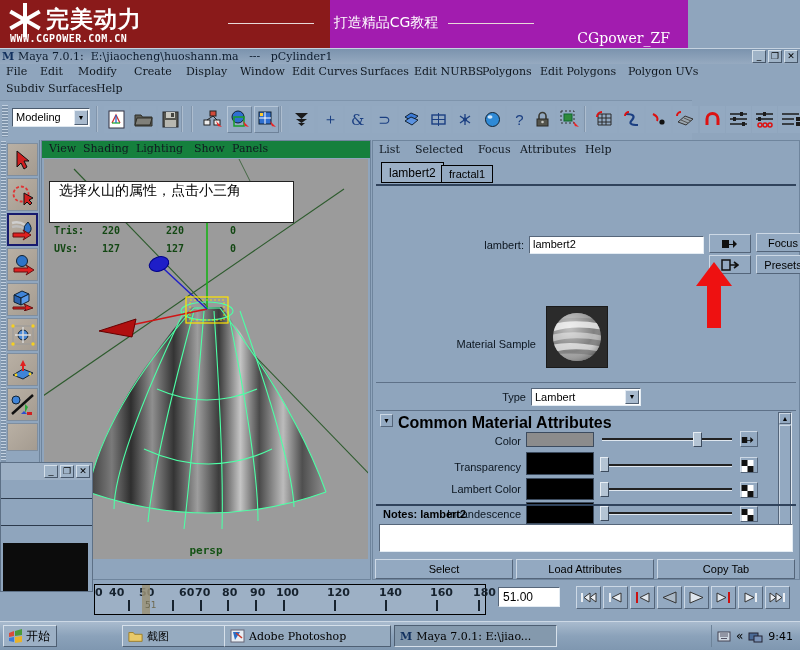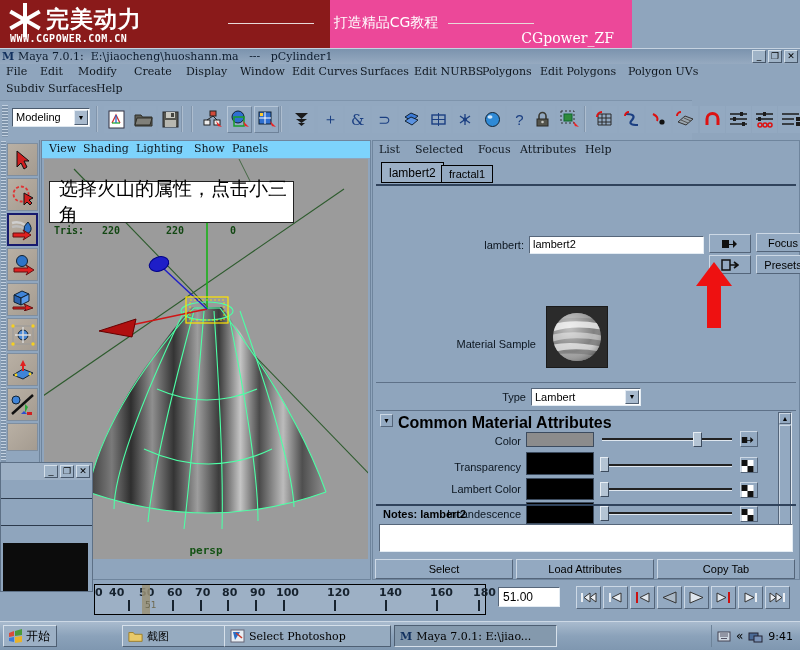--- a/index.html
+++ b/index.html
@@ -6,22 +6,22 @@
   body {
     width: 800px; height: 650px;
     font-family: "Liberation Sans", sans-serif;
     background: #8fa5bd;
     overflow: hidden;
     position: relative;
   }
 
   
   #banner {
-    position: absolute; left: 0; top: 0; width: 632px; height: 48px;
-    background: #ec4899;
+    position: absolute; left: 0; top: 0; width: 688px; height: 48px;
+    background: #a21caf;
     overflow: hidden;
   }
   #banner .bg-dark {
     position: absolute; left: 0; top: 0; width: 330px; height: 48px;
     background: #8a1a1a;
   }
   .star-logo {
     position: absolute; left: 8px; top: 3px; width: 34px; height: 34px;
   }
   .cn-logo {
@@ -146,21 +146,21 @@
     display: flex; align-items: center; justify-content: center;
   }
   .tool-slot.active { border: 2px solid #161a6e; }
 
   
   #viewpanel {
     position: absolute; left: 41px; top: 140px; width: 330px; height: 440px;
     background: #8fa5bd;
     border: 1px solid #6f859d;
   }
-  .vp-menubar { position: absolute; left: 0; top: 0; width: 328px; height: 17px; background: #7dd3fc; }
+  .vp-menubar { position: absolute; left: 0; top: 0; width: 328px; height: 17px; background: #15803d; }
   .vp-menu {
     position: absolute; top: 1px; font-size: 11px;
     color: #101820; font-family: "DejaVu Serif", serif;
   }
   .vp-canvas {
     position: absolute; left: 2px; top: 18px; width: 324px; height: 400px;
     background: #9b9b9b; overflow: hidden;
   }
   .vp-label {
     position: absolute; left: 2px; bottom: 22px; width: 324px;
@@ -171,22 +171,22 @@
     position: absolute; left: 10px; top: 48px;
     font-family: "DejaVu Sans Mono", monospace;
     font-size: 10px; font-weight: bold; color: #134713;
   }
   .hud-row { height: 18px; }
   .hud-lab { display: inline-block; width: 42px; }
   .hud-v { display: inline-block; width: 58px; }
   .annot-box {
     position: absolute; left: 5px; top: 22px; width: 245px; height: 42px;
     background: #fff; border: 1px solid #222;
-    display: flex; align-items: center; padding-left: 9px;
-    font-size: 19px; color: #000; font-family: "DejaVu Sans", sans-serif;
+    display: flex; align-items: flex-start; padding-left: 9px;
+    font-size: 14px; color: #000; font-family: "DejaVu Sans", sans-serif;
     z-index: 9;
   }
 
   
   #attred {
     position: absolute; left: 372px; top: 140px; width: 428px; height: 440px;
     background: #8fa5bd; border: 1px solid #6f859d;
   }
   .ae-menubar { position: absolute; left: 0; top: 0; width: 426px; height: 18px; }
   .ae-menu { position: absolute; top: 2px; font-size: 11px; color: #101820; font-family: "DejaVu Serif", serif; }
@@ -707,20 +707,26 @@
       <div class="hud-row">
         <span class="hud-lab">Faces:</span>
         <span class="hud-v">120</span>
         <span class="hud-v">120</span>
         <span>0</span>
       </div>
       <div class="hud-row">
         <span class="hud-lab">Tris:</span>
         <span class="hud-v">220</span>
         <span class="hud-v">220</span>
+        <span>0</span>
+      </div>
+      <div class="hud-row">
+        <span class="hud-lab">UVs:</span>
+        <span class="hud-v">127</span>
+        <span class="hud-v">127</span>
         <span>0</span>
       </div>
     </div>
   </div>
 
   <div class="vp-label">persp</div>
 </div>
 
 <div id="attred">
   <div class="ae-menubar">
@@ -879,21 +885,21 @@
   <div class="bgw-line" style="top:62px"></div>
   <div class="bgw-black"></div>
 </div>
 
 <div id="timebar">
   <div class="tl-ruler">
     <div class="tl-num" style="left:0px">0</div>
     <div class="tl-num" style="left:14px">40</div>
     <div class="tl-tick" style="left:33px"></div>
     <div class="tl-num" style="left:44px">50</div>
-    <div class="tl-num" style="left:72px">60</div>
+    <div class="tl-num" style="left:84px">60</div>
     <div class="tl-tick" style="left:77px"></div>
     <div class="tl-num" style="left:100px">70</div>
     <div class="tl-tick" style="left:105px"></div>
     <div class="tl-num" style="left:127px">80</div>
     <div class="tl-tick" style="left:132px"></div>
     <div class="tl-num" style="left:155px">90</div>
     <div class="tl-tick" style="left:160px"></div>
     <div class="tl-num" style="left:181px">100</div>
     <div class="tl-tick" style="left:188px"></div>
     <div class="tl-num" style="left:232px">120</div>
@@ -978,21 +984,21 @@
     </svg>
     <span>截图</span>
   </div>
 
   <div class="task-btn" style="left:224px; width:167px;">
     <svg width="15" height="14" viewBox="0 0 15 14">
       <rect x="1" y="1" width="13" height="12" fill="#e9eef4" stroke="#667"></rect>
       <path d="M3 3 L10 3 L5 11 Z" fill="#2a6fc8"></path>
       <path d="M6 4 L12 9" stroke="#c83a2a" stroke-width="1.6"></path>
     </svg>
-    <span>Select Photoshop</span>
+    <span>Adobe Photoshop</span>
   </div>
 
   <div class="task-btn active" style="left:394px; width:163px;">
     <span style="font-family:'DejaVu Serif',serif; font-weight:bold; color:#11305e;">M</span>
     <span>Maya 7.0.1: E:\jiao...</span>
   </div>
 
   <div class="tray">
     <svg width="14" height="13" viewBox="0 0 14 13">
       <rect x="1" y="2" width="12" height="9" fill="#cfd8e2" stroke="#445"></rect>

